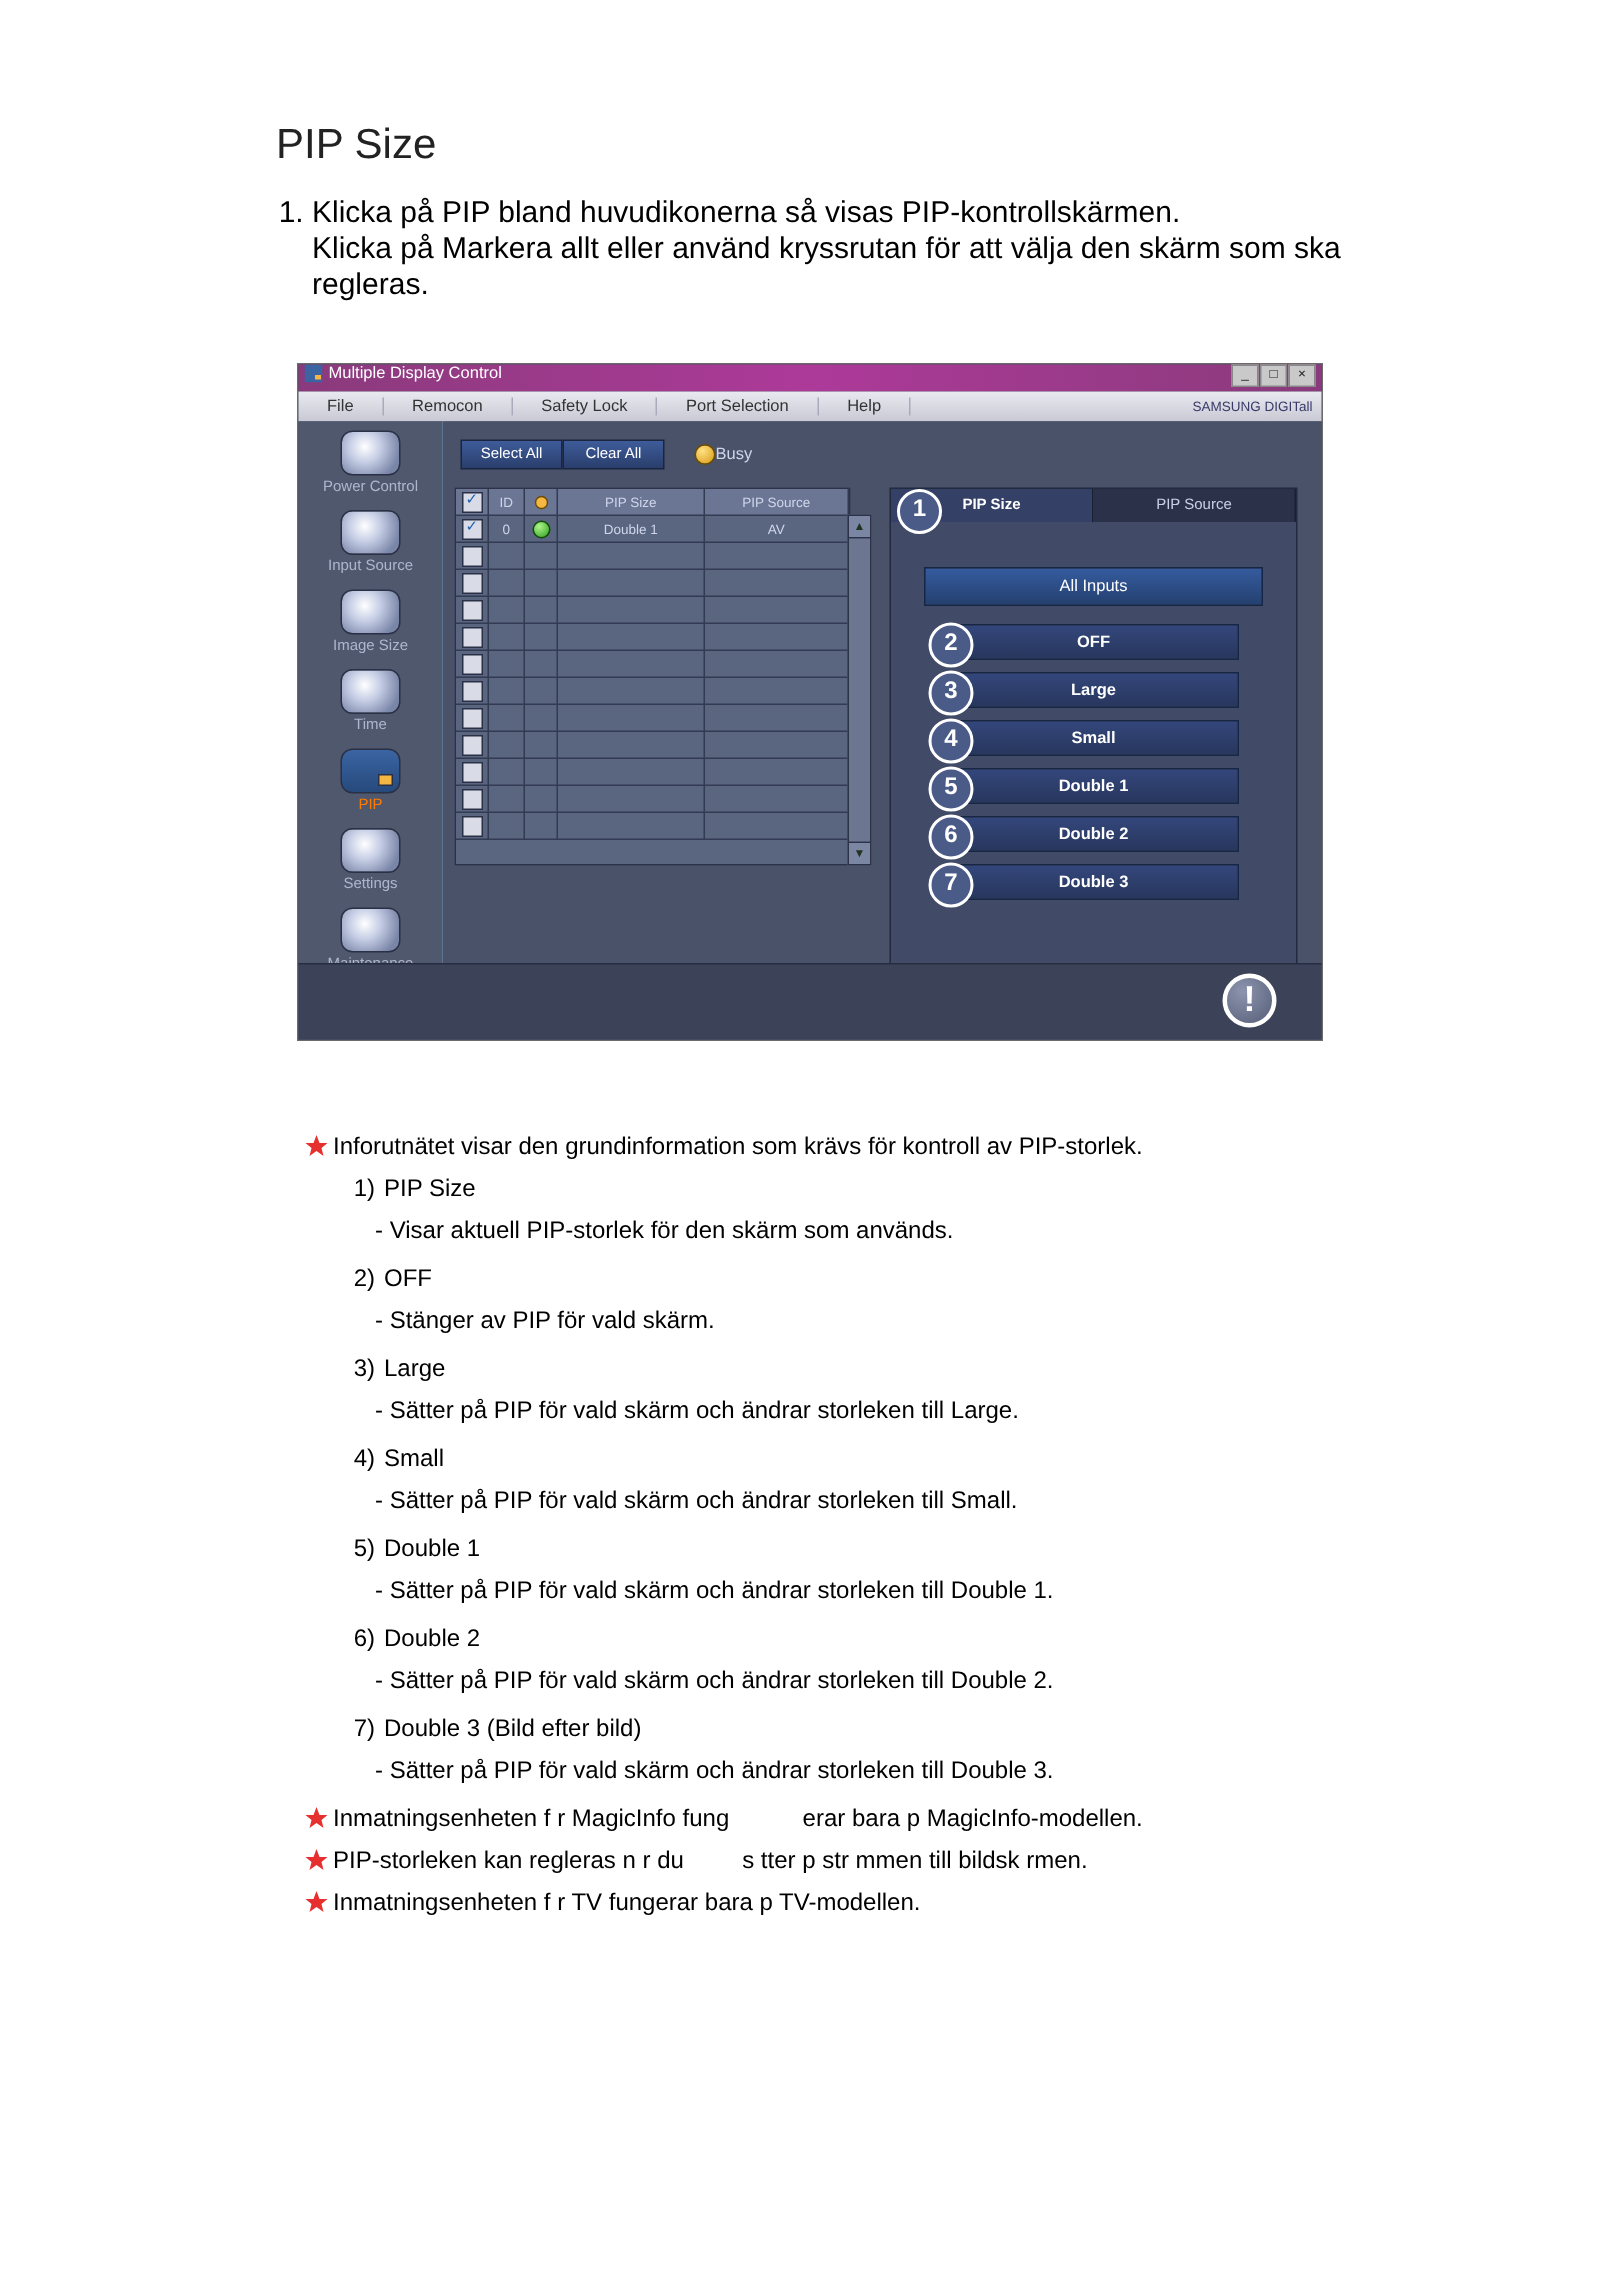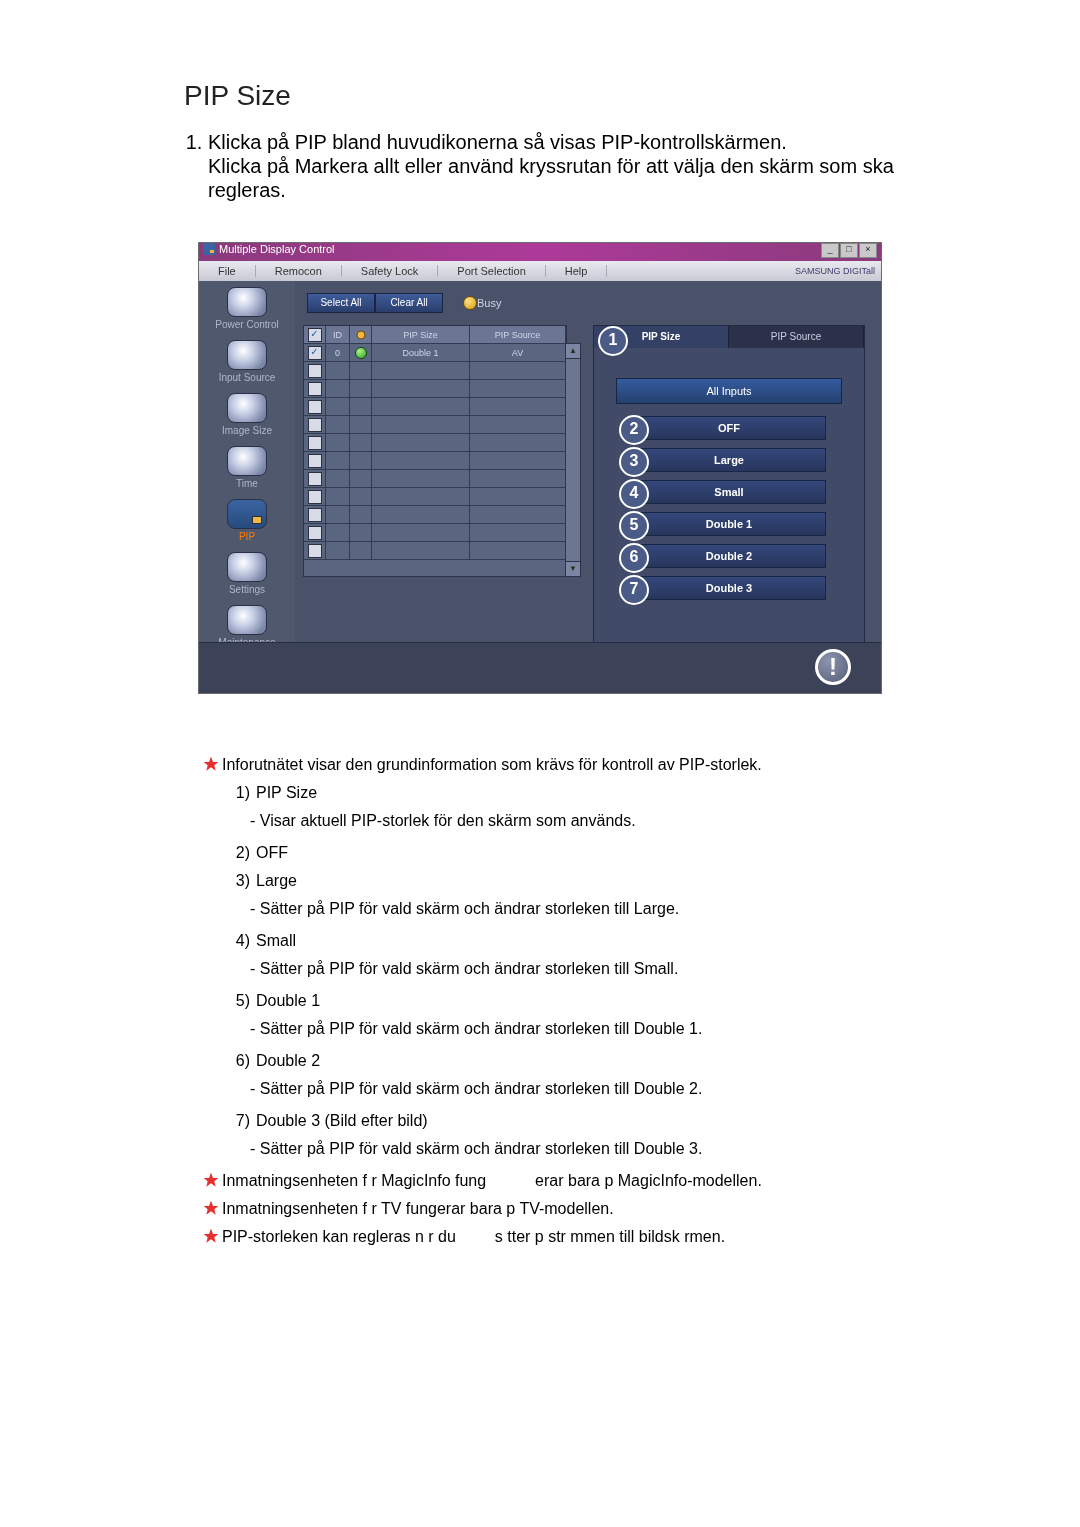--- a/index.html
+++ b/index.html
@@ -283,20 +283,21 @@
         <span class="num">1)</span>
         <span class="lbl">PIP Size</span>
       </div>
     <div class="desc">- Visar aktuell PIP-storlek för den skärm som används.</div>
 
     <div class="row">
         <span class="star"></span>
         <span class="num">2)</span>
         <span class="lbl">OFF</span>
       </div>
+    <div class="desc">- Stänger av PIP för vald skärm.</div>
 
     <div class="row">
         <span class="star"></span>
         <span class="num">3)</span>
         <span class="lbl">Large</span>
       </div>
     <div class="desc">- Sätter på PIP för vald skärm och ändrar storleken till Large.</div>
 
     <div class="row">
         <span class="star"></span>
@@ -337,28 +338,28 @@
         <span style="display:inline-block;width:40px"></span>
         <span>erar bara p  MagicInfo-modellen.</span>
       </span>
     </div>
     <div class="row">
       <span class="star">
           <svg viewBox="0 0 24 24">
             <polygon points="12,1 15,9 23,9 17,14 19,22 12,17 5,22 7,14 1,9 9,9" fill="#e63030"></polygon>
           </svg>
         </span>
-      <span class="lbl">Inmatningsenheten f r TV fungerar bara p  TV-modellen.</span>
-    </div>
-    <div class="row">
-      <span class="star">
-          <svg viewBox="0 0 24 24">
-            <polygon points="12,1 15,9 23,9 17,14 19,22 12,17 5,22 7,14 1,9 9,9" fill="#e63030"></polygon>
-          </svg>
-        </span>
       <span class="lbl">
         <span>PIP-storleken kan regleras n r du </span>
         <span style="display:inline-block;width:30px"></span>
         <span>s tter p  str mmen till bildsk rmen.</span>
       </span>
     </div>
+    <div class="row">
+      <span class="star">
+          <svg viewBox="0 0 24 24">
+            <polygon points="12,1 15,9 23,9 17,14 19,22 12,17 5,22 7,14 1,9 9,9" fill="#e63030"></polygon>
+          </svg>
+        </span>
+      <span class="lbl">Inmatningsenheten f r TV fungerar bara p  TV-modellen.</span>
+    </div>
   </dl>
 </div>
 
 </body></html>

